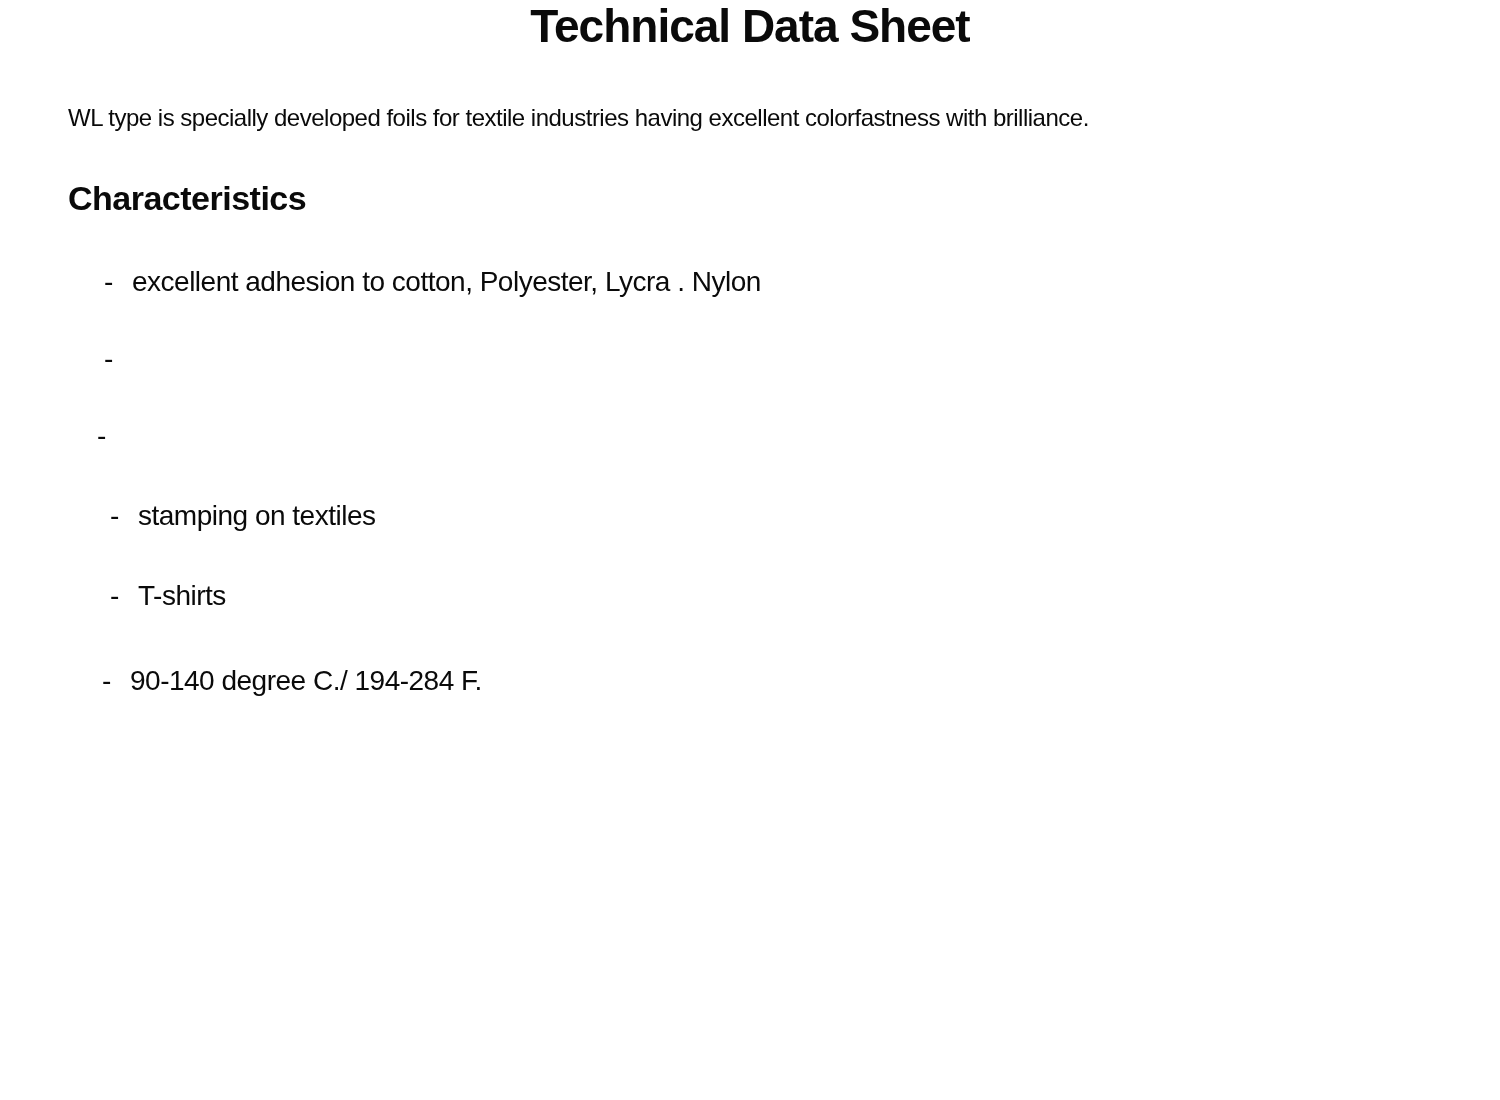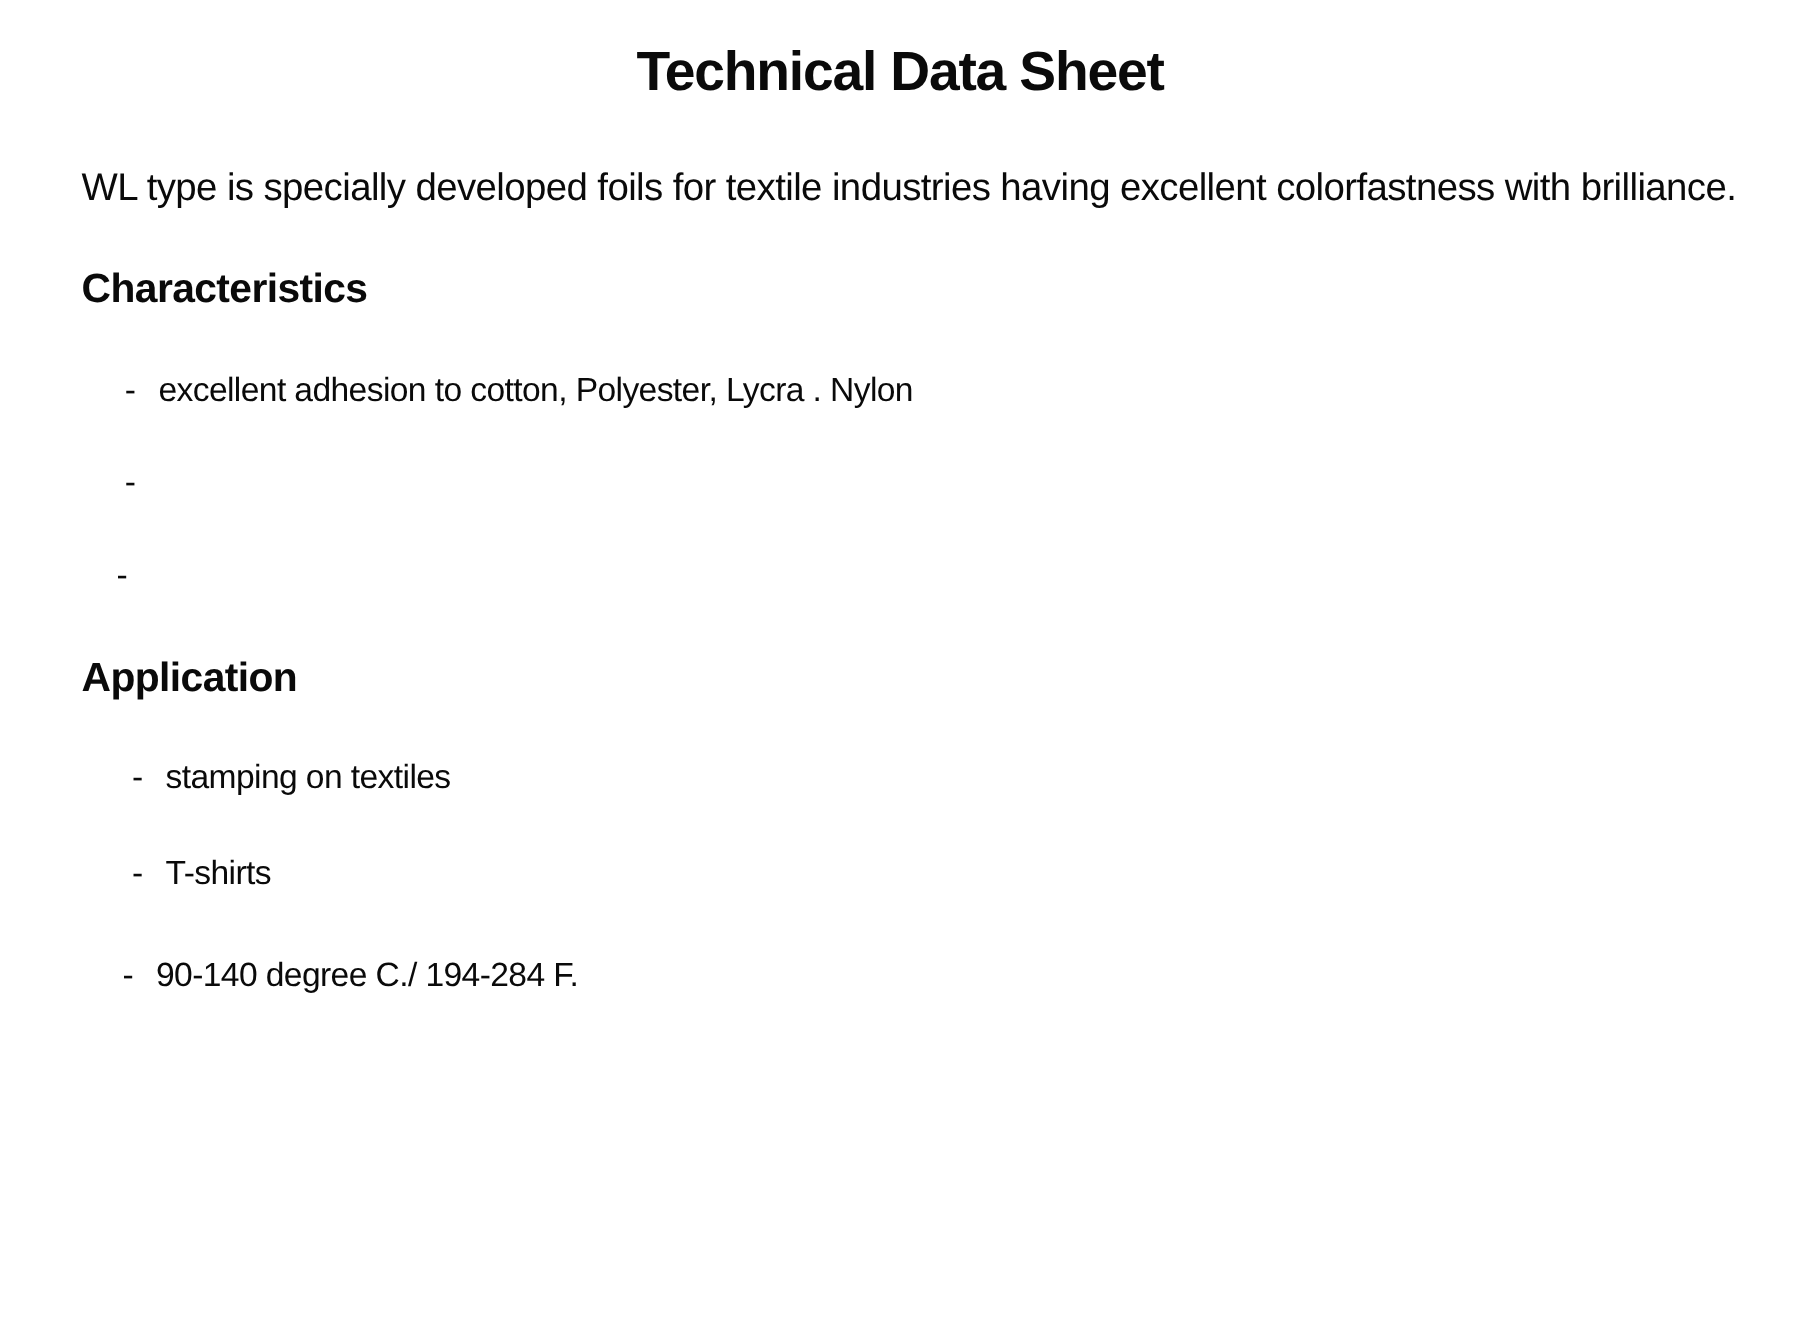--- a/index.html
+++ b/index.html
@@ -7,21 +7,20 @@
     background: #ffffff;
   }
   .page {
     position: relative;
     width: 1500px;
     height: 1100px;
     background: #ffffff;
     color: #0a0a0a;
     font-family: "Liberation Sans", sans-serif;
     overflow: hidden;
-    padding-top: 33px;
   }
   .doc-title {
     text-align: center;
     font-size: 46px;
     font-weight: 700;
     letter-spacing: -1px;
     line-height: 1.15;
     color: #0a0a0a;
   }
   .wl-heading {
@@ -33,21 +32,21 @@
     letter-spacing: -1px;
     line-height: 1.15;
     text-decoration: underline;
     text-underline-offset: 7px;
     text-decoration-thickness: 4px;
   }
   .intro {
     margin-top: 50px;
     margin-left: 68px;
     margin-right: 30px;
-    font-size: 32px;
+    font-size: 24px;
     letter-spacing: -0.5px;
     line-height: 1.25;
     white-space: nowrap;
   }
   .section-heading {
     margin-left: 68px;
     font-size: 34px;
     font-weight: 700;
     letter-spacing: -0.5px;
     line-height: 1.2;
@@ -91,21 +90,20 @@
   </div>
 
   <div class="bullet b-gap">
     <span class="dash">-</span>
   </div>
 
   <div class="bullet b-gap" style="margin-left: 97px;">
     <span class="dash" style="flex-basis:35px;width:35px;">-</span>
   </div>
 
-  <h3 class="section-heading sh-application">Application</h3>
 
   <div class="bullet b-app1">
     <span class="dash">-</span>
     <span>stamping on textiles</span>
   </div>
 
   <div class="bullet b-app2">
     <span class="dash">-</span>
     <span>T-shirts</span>
   </div>

